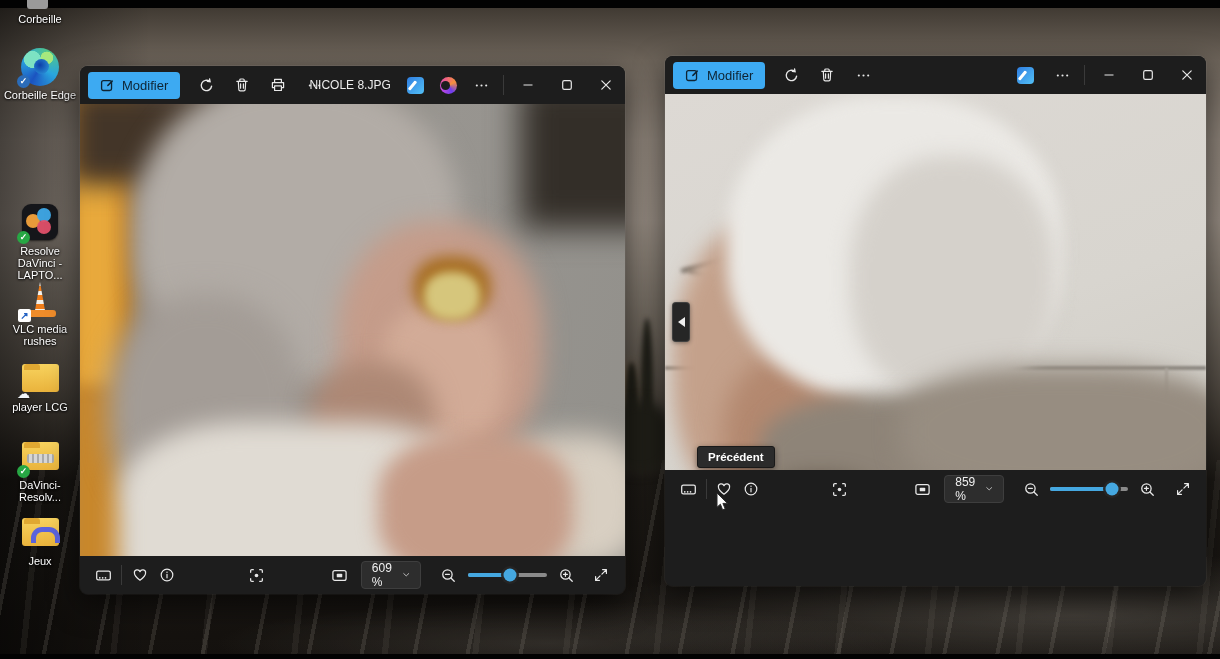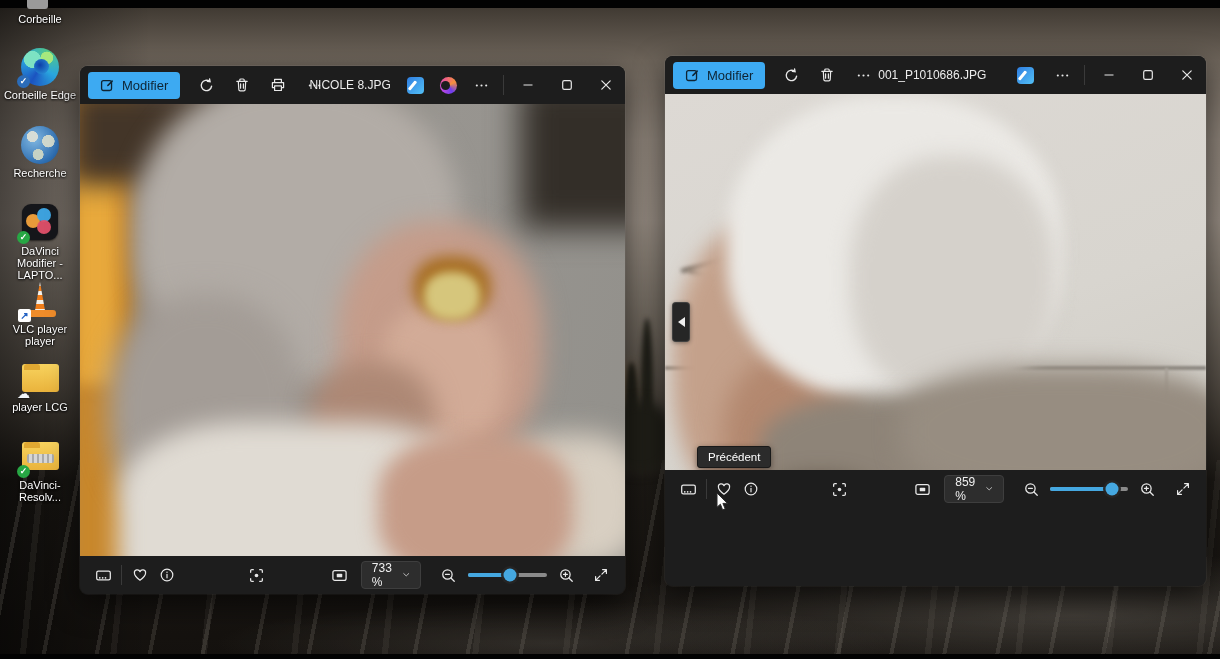--- a/index.html
+++ b/index.html
@@ -96,21 +96,21 @@
     background:#fff;border-radius:1px;transform:rotate(40deg);}
   .designer-glyph{width:17px;height:17px;border-radius:50%;margin:0 6px;position:relative;
     background:conic-gradient(from 150deg,#6d3cf0,#c44ae0,#ef5d8a,#f5913c,#6d3cf0);}
   .designer-glyph:after{content:"";position:absolute;left:1px;top:4px;width:9px;height:9px;
     border-radius:50%;background:#1d1d1d;}
   .ctrl{width:39px;height:38px;display:flex;align-items:center;justify-content:center;}
   .sep-v{width:1px;height:20px;background:#3a3a3a;margin:0 4px;}
 
   .photo{position:relative;overflow:hidden;}
   .win-left .photo{height:452px;}
-  .win-right .photo{height:376px;}
+  .win-right .photo{height:376px;font-weight:bold;}
   .blob{position:absolute;}
 
   .photo-left{background:linear-gradient(105deg,#5e4d3a 0%,#8a8076 16%,#989590 55%,#92908b 100%);}
   .photo-right{background:linear-gradient(160deg,#ddd9d4 0%,#d8d5cf 60%,#cfccc5 100%);}
 
   
   .toolbar{position:relative;height:38px;background:#1d1d1d;display:flex;align-items:center;
     padding:0 10px;}
   .pct-box{display:flex;align-items:center;gap:7px;height:26px;padding:0 10px;margin-left:8px;
     background:#2d2d2d;border:1px solid #3e3e3e;border-radius:4px;color:#f0f0f0;font-size:12px;}
@@ -152,46 +152,40 @@
 
   <div class="dicon" style="top:48px;">
     <div class="iconbox">
       <div class="edge-ball"></div>
         <div class="edge-hole"></div>
       <div class="badge sync">✓</div>
     </div>
     <div class="dlabel">Corbeille Edge</div>
   </div>
 
-  <div class="dicon" style="top:126px;">
-    <div class="iconbox">
-        <div class="globe"></div>
-      </div>
-    <div class="dlabel">Recherche</div>
-  </div>
 
   <div class="dicon" style="top:204px;">
     <div class="iconbox">
       <div class="davinci">
           <div class="dv dv1"></div>
           <div class="dv dv2"></div>
           <div class="dv dv3"></div>
         </div>
       <div class="badge check">✓</div>
     </div>
-    <div class="dlabel"><span>DaVinci</span><br><span>Modifier -LAPTO...</span></div>
+    <div class="dlabel"><span>Resolve</span><br><span>DaVinci -LAPTO...</span></div>
   </div>
 
   <div class="dicon" style="top:282px;">
     <div class="iconbox">
       <div class="cone"></div>
         <div class="cone-base"></div>
       <div class="shortcut">↗</div>
     </div>
-    <div class="dlabel">VLC player player</div>
+    <div class="dlabel">VLC media rushes</div>
   </div>
 
   <div class="dicon" style="top:360px;">
     <div class="iconbox">
       <div class="folder">
           <div class="ftab"></div>
         </div>
       <div class="cloudbadge">☁</div>
     </div>
     <div class="dlabel">player LCG</div>
@@ -201,20 +195,29 @@
     <div class="iconbox">
       <div class="folder">
           <div class="ftab"></div>
           <div class="zipstrip"></div>
         </div>
       <div class="badge check">✓</div>
     </div>
     <div class="dlabel">DaVinci-Resolv...</div>
   </div>
 
+  <div class="dicon" style="top:514px;">
+    <div class="iconbox">
+      <div class="folder">
+          <div class="ftab"></div>
+          <div class="arc"></div>
+        </div>
+    </div>
+    <div class="dlabel">Jeux</div>
+  </div>
 
   <div class="window win-left">
     <div class="titlebar">
       <div class="modify-btn">
         <svg width="15" height="15" viewBox="0 0 16 16">
             <g fill="none" stroke="#0e2433" stroke-width="1.4" stroke-linecap="round">
               <rect x="1.7" y="2.7" width="10.6" height="10.6" rx="2"></rect>
               <path d="M13.8 3.6 9 8.4l-1.6.5.5-1.6 4.8-4.8a1 1 0 0 1 1.1 1.1z" fill="#0e2433" stroke="none"></path>
             </g>
           </svg>
@@ -335,21 +338,21 @@
       </div>
       <div class="tb-icon" style="margin-left:56px;">
         <svg width="17" height="17" viewBox="0 0 16 16">
             <g>
               <rect x="1.8" y="3.4" width="12.4" height="9.2" rx="1.8" fill="none" stroke="#e8e8e8" stroke-width="1.2"></rect>
               <rect x="5.4" y="6.3" width="5.2" height="3.4" rx=".8" fill="#e8e8e8"></rect>
             </g>
           </svg>
       </div>
       <div class="pct-box">
-        <span>733 %</span>
+        <span>609 %</span>
         <svg width="9" height="6" viewBox="0 0 9 6">
             <path d="M1 1l3.5 3.3L8 1" fill="none" stroke="#cfcfcf" stroke-width="1.2" stroke-linecap="round"></path>
           </svg>
       </div>
       <div class="tb-icon" style="margin-left:14px;">
         <svg width="17" height="17" viewBox="0 0 16 16">
             <g fill="none" stroke="#e8e8e8" stroke-width="1.2" stroke-linecap="round">
               <circle cx="7" cy="7" r="4.4"></circle>
               <path d="M10.3 10.3L13.4 13.4"></path>
               <path d="M5.2 7h3.6"></path>
@@ -408,21 +411,20 @@
             </g>
           </svg>
       </div>
       <div class="tb-icon">
         <svg width="15" height="15" viewBox="0 0 16 16" fill="#e8e8e8">
             <circle cx="3" cy="8" r="1.15"></circle>
             <circle cx="8" cy="8" r="1.15"></circle>
             <circle cx="13" cy="8" r="1.15"></circle>
           </svg>
       </div>
-      <div class="win-title">001_P1010686.JPG</div>
       <div class="right-cluster">
         <div class="app-glyph"></div>
         <div class="tb-icon">
           <svg width="15" height="15" viewBox="0 0 16 16" fill="#e8e8e8">
               <circle cx="3" cy="8" r="1.15"></circle>
               <circle cx="8" cy="8" r="1.15"></circle>
               <circle cx="13" cy="8" r="1.15"></circle>
             </svg>
         </div>
         <div class="sep-v"></div>

